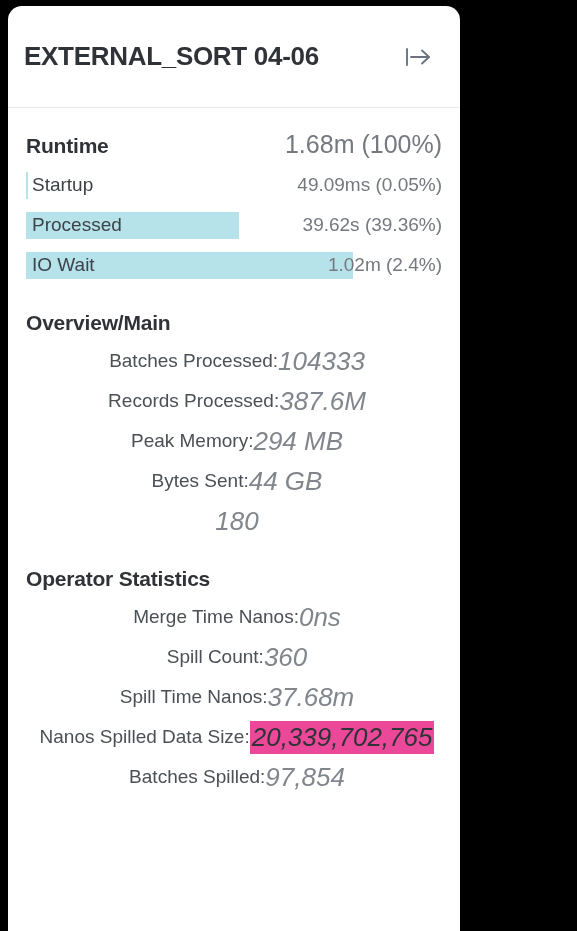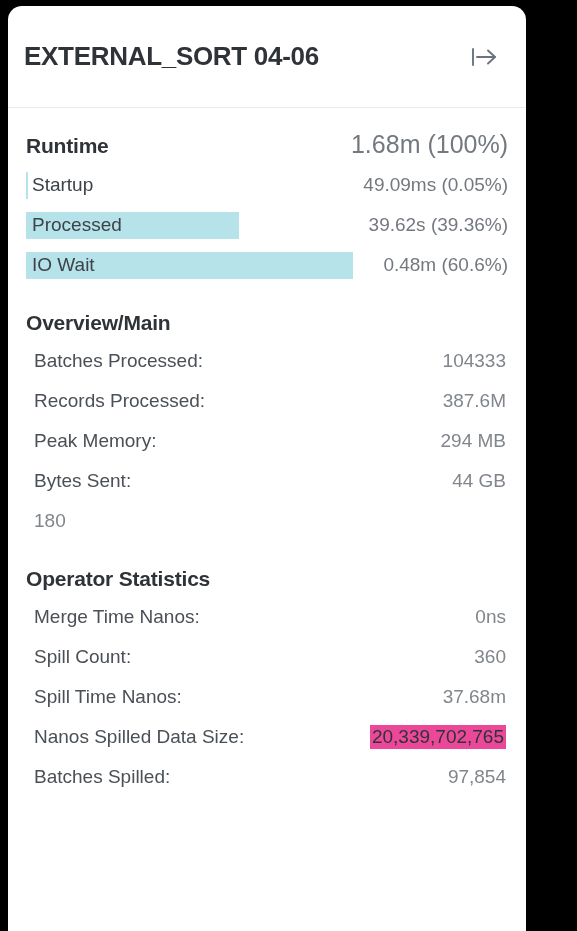--- a/index.html
+++ b/index.html
@@ -15,21 +15,21 @@
   .frame {
     position: relative;
     width: 577px;
     height: 931px;
     background: #000000;
     padding: 6px 8px 0 8px;
   }
 
   .card {
     position: relative;
-    width: 518px;
+    width: 452px;
     height: 925px;
     background: #ffffff;
     border-radius: 14px 14px 0 0;
     overflow: hidden;
   }
 
   
   .card-header {
     position: relative;
     height: 102px;
@@ -126,34 +126,35 @@
     font-size: 19px;
     color: #74797f;
     white-space: nowrap;
   }
 
   
   .stat-row {
     height: 40px;
     display: flex;
     align-items: center;
-    justify-content: space-between;
+    justify-content: center;
     padding: 0 2px 0 10px;
   }
 
   .stat-label {
     font-size: 19px;
     color: #4a5056;
     white-space: nowrap;
   }
 
   .stat-value {
-    font-size: 19px;
+    font-size: 26px;
     color: #81868c;
     white-space: nowrap;
+    font-style: italic;
   }
 
   .stat-value.highlight {
     color: #2f3337;
     background: #b6e2e9;
     padding: 1px 2px;
   }
 </style>
 </head>
 <body>
@@ -194,21 +195,21 @@
           </div>
           <span class="bar-label">Processed</span>
           <span class="bar-value">39.62s (39.36%)</span>
         </div>
 
         <div class="bar-row">
           <div class="bar-track">
             <div class="bar-fill" style="width: 60.6%; background: rgb(182, 226, 233);"></div>
           </div>
           <span class="bar-label">IO Wait</span>
-          <span class="bar-value">0.48m (60.6%)</span>
+          <span class="bar-value">1.02m (2.4%)</span>
         </div>
       </div>
 
       <div class="section tight">
         <div class="section-head">
           <span class="section-title">Overview/Main</span>
         </div>
 
         <div class="stat-row">
           <span class="stat-label">Batches Processed:</span>

